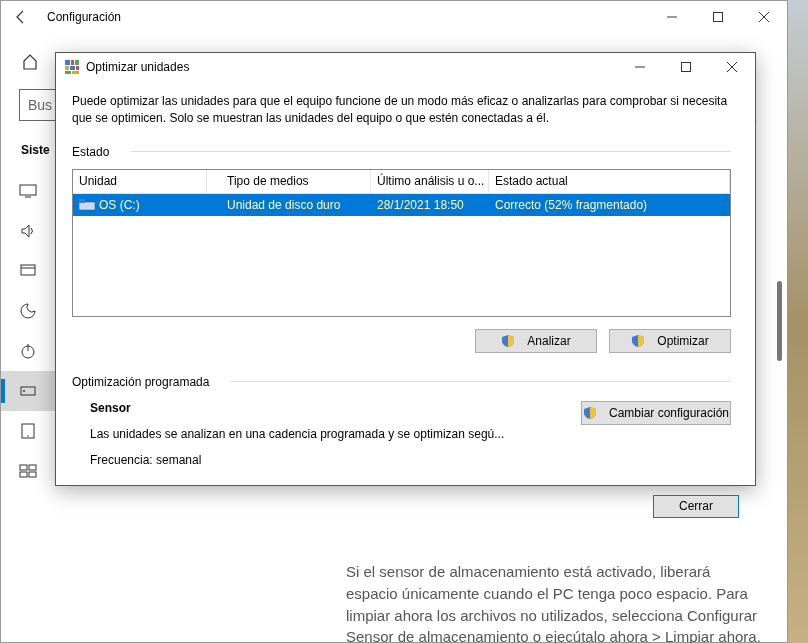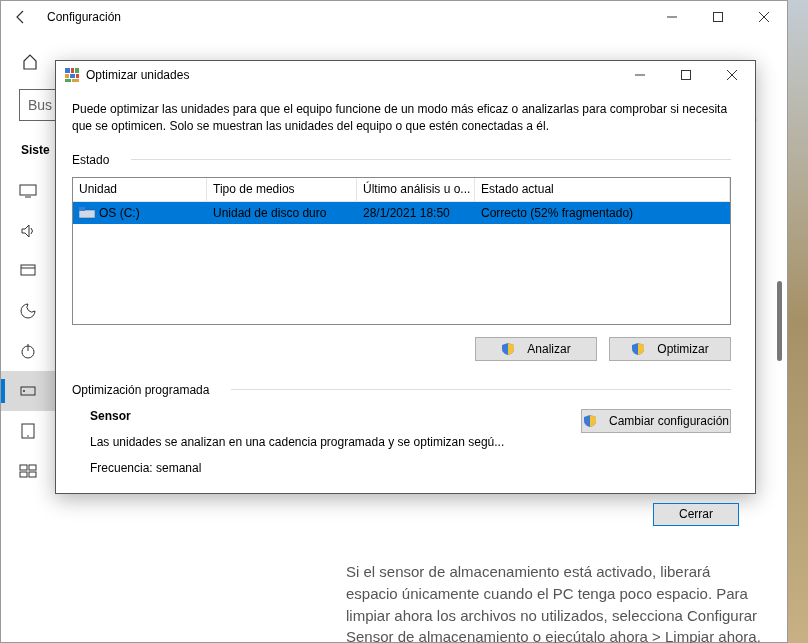--- a/index.html
+++ b/index.html
@@ -26,36 +26,36 @@
   .nav-icon { width:18px; height:18px; display:flex; align-items:center; justify-content:center; color:#333; }
 
   .main-panel { flex:1; padding: 30px 30px 0 10px; color:#222; }
   .gb-text { position:absolute; right:30px; top:108px; font-size:15px; color:#333;}
   .link-o { position:absolute; right:34px; top:320px; color:#0067c0; font-size:15px;}
   .storage-text { position:absolute; left:345px; top:560px; width:420px; font-size:15px; color:#555; line-height:1.45;}
   .scrollbar-stub { position:absolute; right:5px; top:280px; width:5px; height:80px; background:#777; border-radius:3px;}
   .background-strip { position:absolute; left:788px; top:0; width:20px; height:643px; background: linear-gradient(180deg,#c4cdd4 0%, #a69166 50%, #c6b084 100%);}
 
   
-  .opt-window { position:absolute; top:60px; left:55px; width:701px; height:434px; background:#fff; border:1px solid #555; box-shadow:0 5px 20px rgba(0,0,0,.3); display:flex; flex-direction:column; }
+  .opt-window { position:absolute; top:52px; left:55px; width:701px; height:434px; background:#fff; border:1px solid #555; box-shadow:0 5px 20px rgba(0,0,0,.3); display:flex; flex-direction:column; }
   .opt-titlebar { height:28px; display:flex; align-items:center; justify-content:space-between; padding-left:8px; }
   .opt-titlebar .left { display:flex; align-items:center; gap:6px; }
   .opt-title { font-size:12px; }
   .defrag-icon { width:16px; height:16px; }
   .opt-body { padding: 12px 24px 12px 16px; flex:1; display:flex; flex-direction:column; }
   .intro { font-size:12px; line-height:1.4; margin-bottom:18px; }
   .section-label-row { display:flex; align-items:center; gap:22px; margin-bottom:10px; }
   .section-label { font-size:12px; }
   .hr { flex:1; height:1px; background:#ddd; }
   .drive-table { border:1px solid #888; height:148px; margin-bottom:12px; background:#fff; }
   .tbl-head { display:flex; background:#fff; border-bottom:1px solid #e5e5e5; font-size:12px; height:24px; align-items:flex-start; }
   .tbl-head > div, .tbl-row > div { overflow:hidden; white-space:nowrap; text-overflow:ellipsis; padding-left:6px; }
-  .col-drive { width:134px;} .col-type{ width:150px;} .col-last{ width:118px;} .col-state{ flex:1;}
+  .col-drive { width:134px;} .col-type{ width:150px;margin-left:14px;} .col-last{ width:118px;} .col-state{ flex:1;}
   .tbl-head > div { border-right:1px solid #e5e5e5; height:100%; display:flex; align-items:center;}
-  .tbl-row { display:flex; height:22px; align-items:center; font-size:12px; background:#0078d7; color:#000000;}
+  .tbl-row { display:flex; height:22px; align-items:center; font-size:12px; background:#0078d7; color:#fef9c3;}
   .drive-mini-icon { width:16px; height:12px; margin-right:4px; display:inline-block; vertical-align:middle;}
   .actions-row { display:flex; justify-content:flex-end; gap:12px; margin-bottom:22px;}
   .btn { min-width:122px; height:24px; border:1px solid #adadad; background:#e1e1e1; font-size:12px; display:flex; align-items:center; justify-content:center; gap:12px; cursor:pointer;}
   .shield { width:14px; height:14px;}
   .sched-box { padding:2px 0 0 18px; font-size:12px; display:flex; gap:20px;}
   .sched-left { flex:1; }
   .sched-left .bold { font-weight:600; margin-bottom:6px;}
   .sched-left .line { margin-bottom:6px; white-space:nowrap; overflow:hidden; text-overflow:ellipsis;margin-top:12px;}
   .bottom-row { display:flex; justify-content:flex-end; padding:10px 16px 12px 16px; border-top: none;}
   .close-btn { width:86px; height:23px; border:1px solid #0078d7; background:#e1e1e1; font-size:12px; display:flex; align-items:center; justify-content:center; cursor:pointer;}

